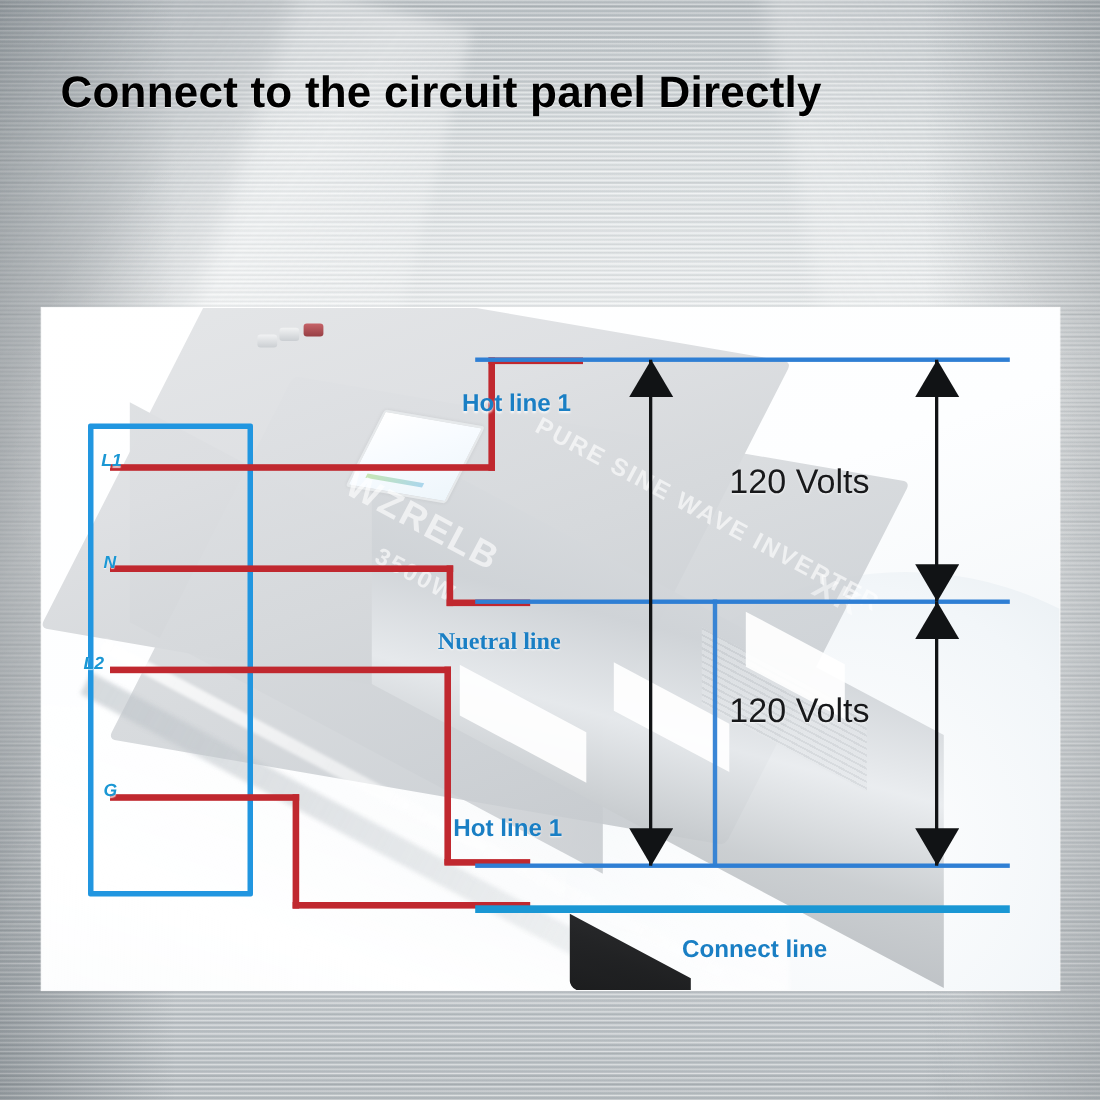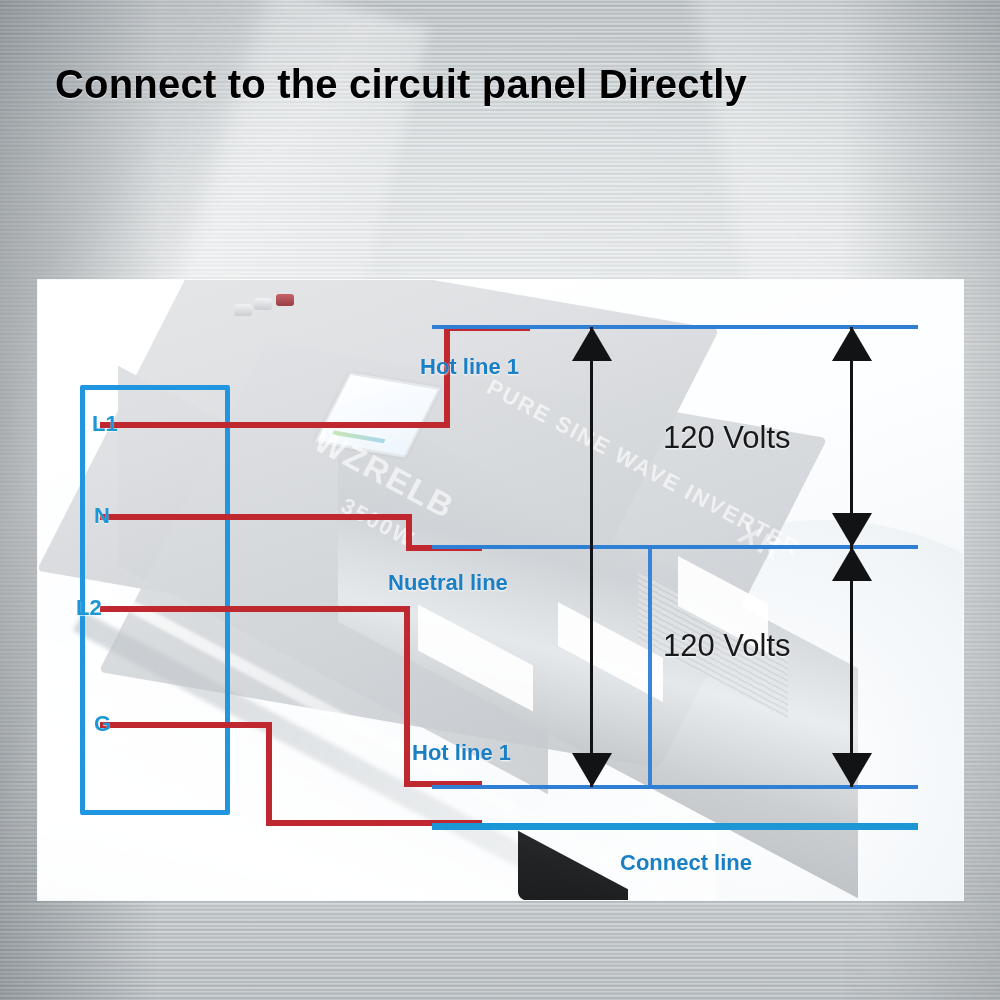--- a/index.html
+++ b/index.html
@@ -159,22 +159,23 @@
   .wm.sine{left:430px;top:175px;font-size:22px;transform:rotate(28deg);}
   .wm.xk{left:700px;top:245px;font-size:30px;transform:rotate(28deg);color:rgba(255,255,255,.5);}
 
   
   .wire{position:absolute;}
   .w-red{background:#c0282f;}
   .w-blue{background:#2f7fd4;}
   .w-lblue{background:#1a97d4;}
   .w-box{border:5px solid #2196e0;border-radius:2px;background:transparent;}
   .term-label{
-    position:absolute;color:#1a97d4;font-size:22px;font-weight:bold;
+    position:absolute;color:#1a97d4;font-size:16px;font-weight:bold;
     text-shadow:0 1px 1px rgba(255,255,255,.7);
+    font-style:italic;
   }
   .line-label{
     position:absolute;color:#1a7fc4;font-size:22px;font-weight:bold;
     white-space:nowrap;text-shadow:0 1px 2px rgba(255,255,255,.85);
   }
   .volt-label{
     position:absolute;color:#18191b;font-size:31px;font-weight:normal;
     white-space:nowrap;text-shadow:0 1px 2px rgba(255,255,255,.8);
   }
   .arr-shaft{position:absolute;width:3px;background:#111315;}
@@ -249,21 +250,21 @@
     <div class="wire w-lblue" style="left:394px;top:543px;width:486px;height:7px;"></div>
 
     <div class="wire w-blue" style="left:610px;top:265px;width:4px;height:242px;opacity:.95;"></div>
 
     <div class="term-label" style="left:54px;top:131px;">L1</div>
     <div class="term-label" style="left:56px;top:223px;">N</div>
     <div class="term-label" style="left:38px;top:315px;">L2</div>
     <div class="term-label" style="left:56px;top:431px;">G</div>
 
     <div class="line-label" style="left:382px;top:74px;">Hot line 1</div>
-    <div class="line-label" style="left:350px;top:290px;">Nuetral line</div>
+    <div class="line-label" style="left:360px;top:290px;font-family:Liberation Serif, serif;">Nuetral line</div>
     <div class="line-label" style="left:374px;top:460px;">Hot line 1</div>
     <div class="line-label" style="left:582px;top:570px;">Connect line</div>
 
     <div class="arr-shaft" style="left:552px;top:47px;height:460px;"></div>
     <div class="arr-head arr-up" style="left:534px;top:47px;"></div>
     <div class="arr-head arr-dn" style="left:534px;top:473px;"></div>
 
     <div class="arr-shaft" style="left:812px;top:47px;height:220px;"></div>
     <div class="arr-head arr-up" style="left:794px;top:47px;"></div>
     <div class="arr-head arr-dn" style="left:794px;top:233px;"></div>

